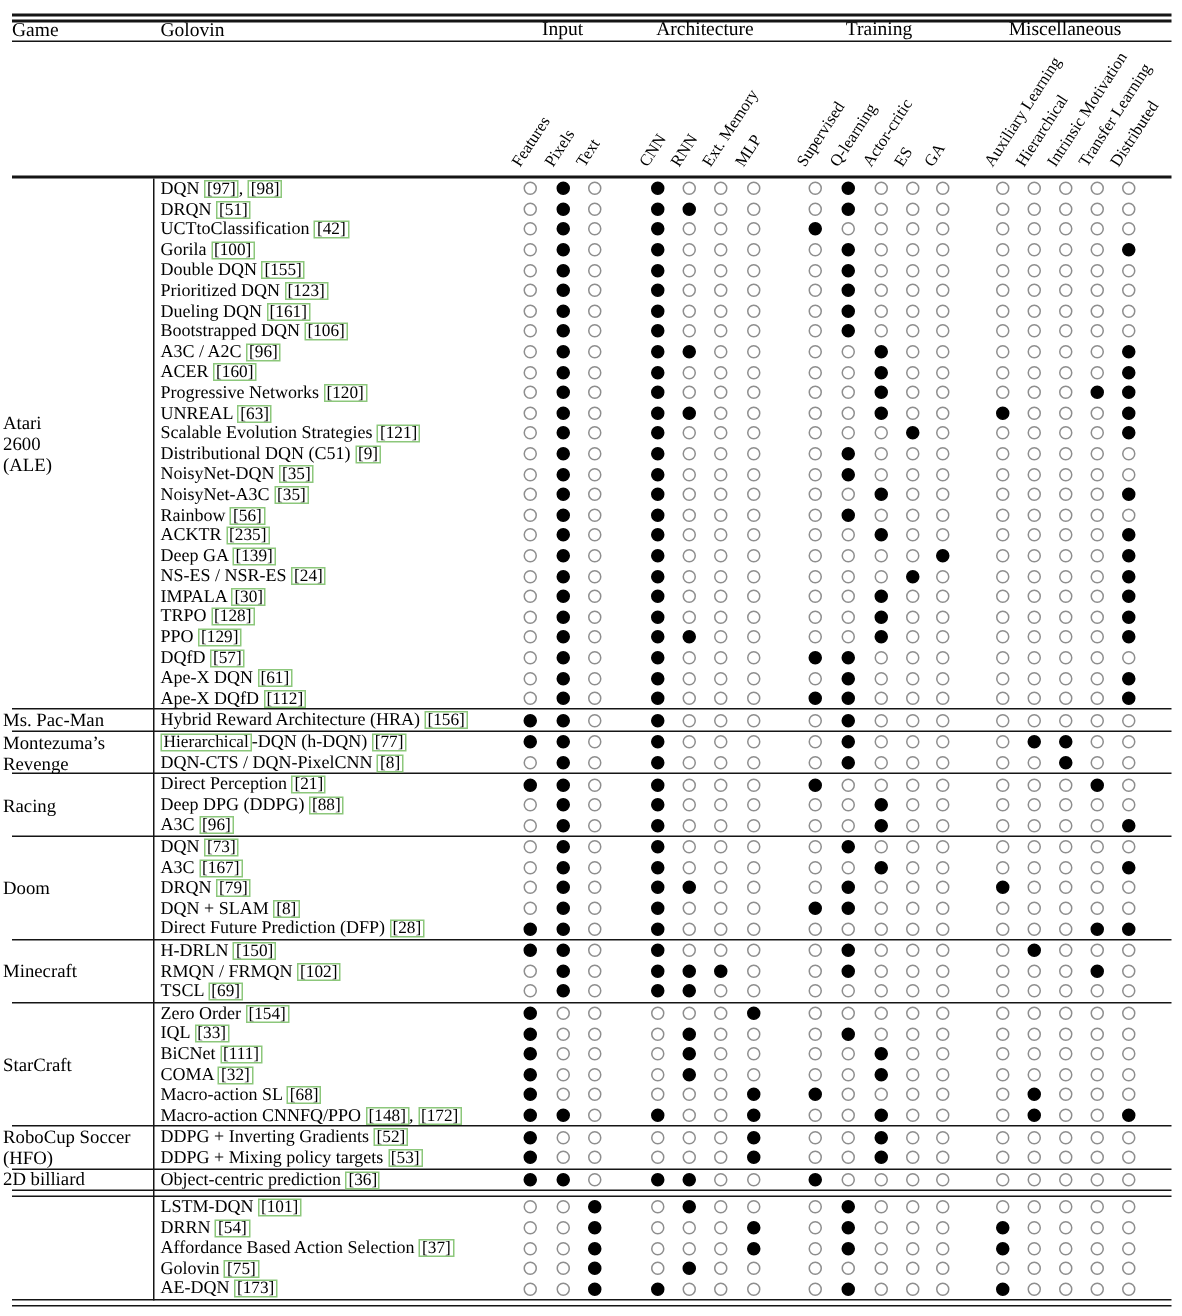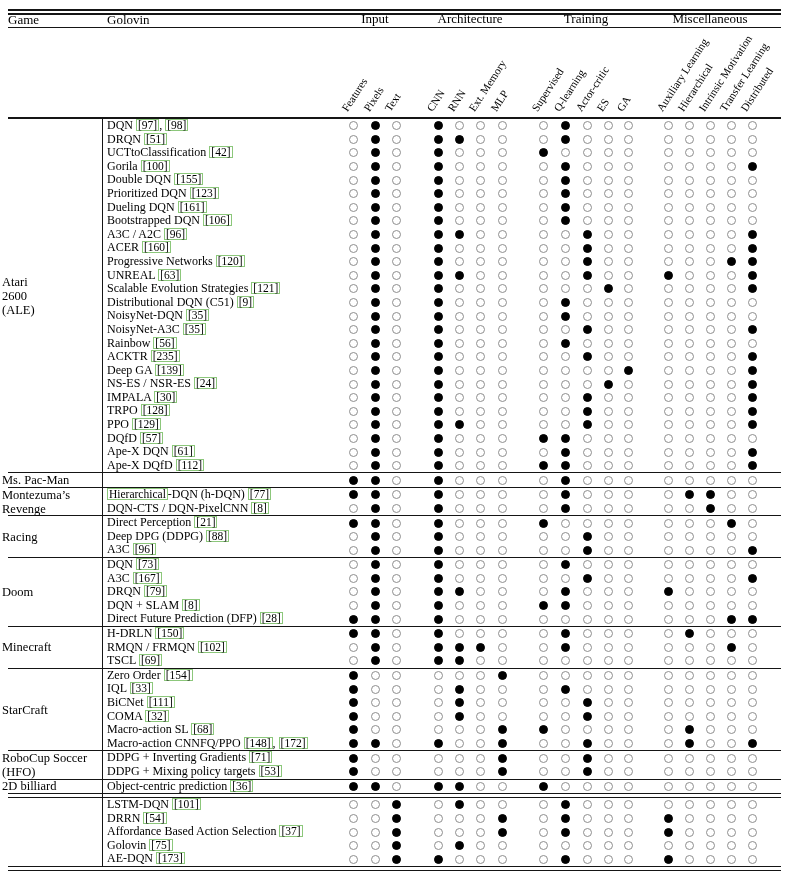--- a/index.html
+++ b/index.html
@@ -586,20 +586,21 @@
           <span class="dot empty" style="left: 684.5px;"></span>
           <span class="dot empty" style="left: 705.5px;"></span>
           <span class="dot empty" style="left: 726.5px;"></span>
           <span class="dot filled" style="left: 747.5px;"></span>
         </div>
       </div>
       <div class="divider"></div>
       <div class="section">
         <div class="game-label">Ms. Pac-Man</div>
         <div class="row">
+          <div class="method">Hybrid Reward Architecture (HRA) <span class="cite">[156]</span></div>
           <span class="dot filled" style="left: 348.5px;"></span>
           <span class="dot filled" style="left: 370.5px;"></span>
           <span class="dot empty" style="left: 391.5px;"></span>
           <span class="dot filled" style="left: 433.5px;"></span>
           <span class="dot empty" style="left: 454.5px;"></span>
           <span class="dot empty" style="left: 475.5px;"></span>
           <span class="dot empty" style="left: 497.5px;"></span>
           <span class="dot empty" style="left: 538.5px;"></span>
           <span class="dot filled" style="left: 560.5px;"></span>
           <span class="dot empty" style="left: 582.5px;"></span>
@@ -1009,21 +1010,21 @@
           <span class="dot filled" style="left: 684.5px;"></span>
           <span class="dot empty" style="left: 705.5px;"></span>
           <span class="dot empty" style="left: 726.5px;"></span>
           <span class="dot filled" style="left: 747.5px;"></span>
         </div>
       </div>
       <div class="divider"></div>
       <div class="section">
         <div class="game-label">RoboCup Soccer<br>(HFO)</div>
         <div class="row">
-          <div class="method">DDPG + Inverting Gradients <span class="cite">[71]</span></div>
+          <div class="method">DDPG + Inverting Gradients <span class="cite">[52]</span></div>
           <span class="dot filled" style="left: 348.5px;"></span>
           <span class="dot empty" style="left: 370.5px;"></span>
           <span class="dot empty" style="left: 391.5px;"></span>
           <span class="dot empty" style="left: 433.5px;"></span>
           <span class="dot empty" style="left: 454.5px;"></span>
           <span class="dot empty" style="left: 475.5px;"></span>
           <span class="dot filled" style="left: 497.5px;"></span>
           <span class="dot empty" style="left: 538.5px;"></span>
           <span class="dot empty" style="left: 560.5px;"></span>
           <span class="dot filled" style="left: 582.5px;"></span>

